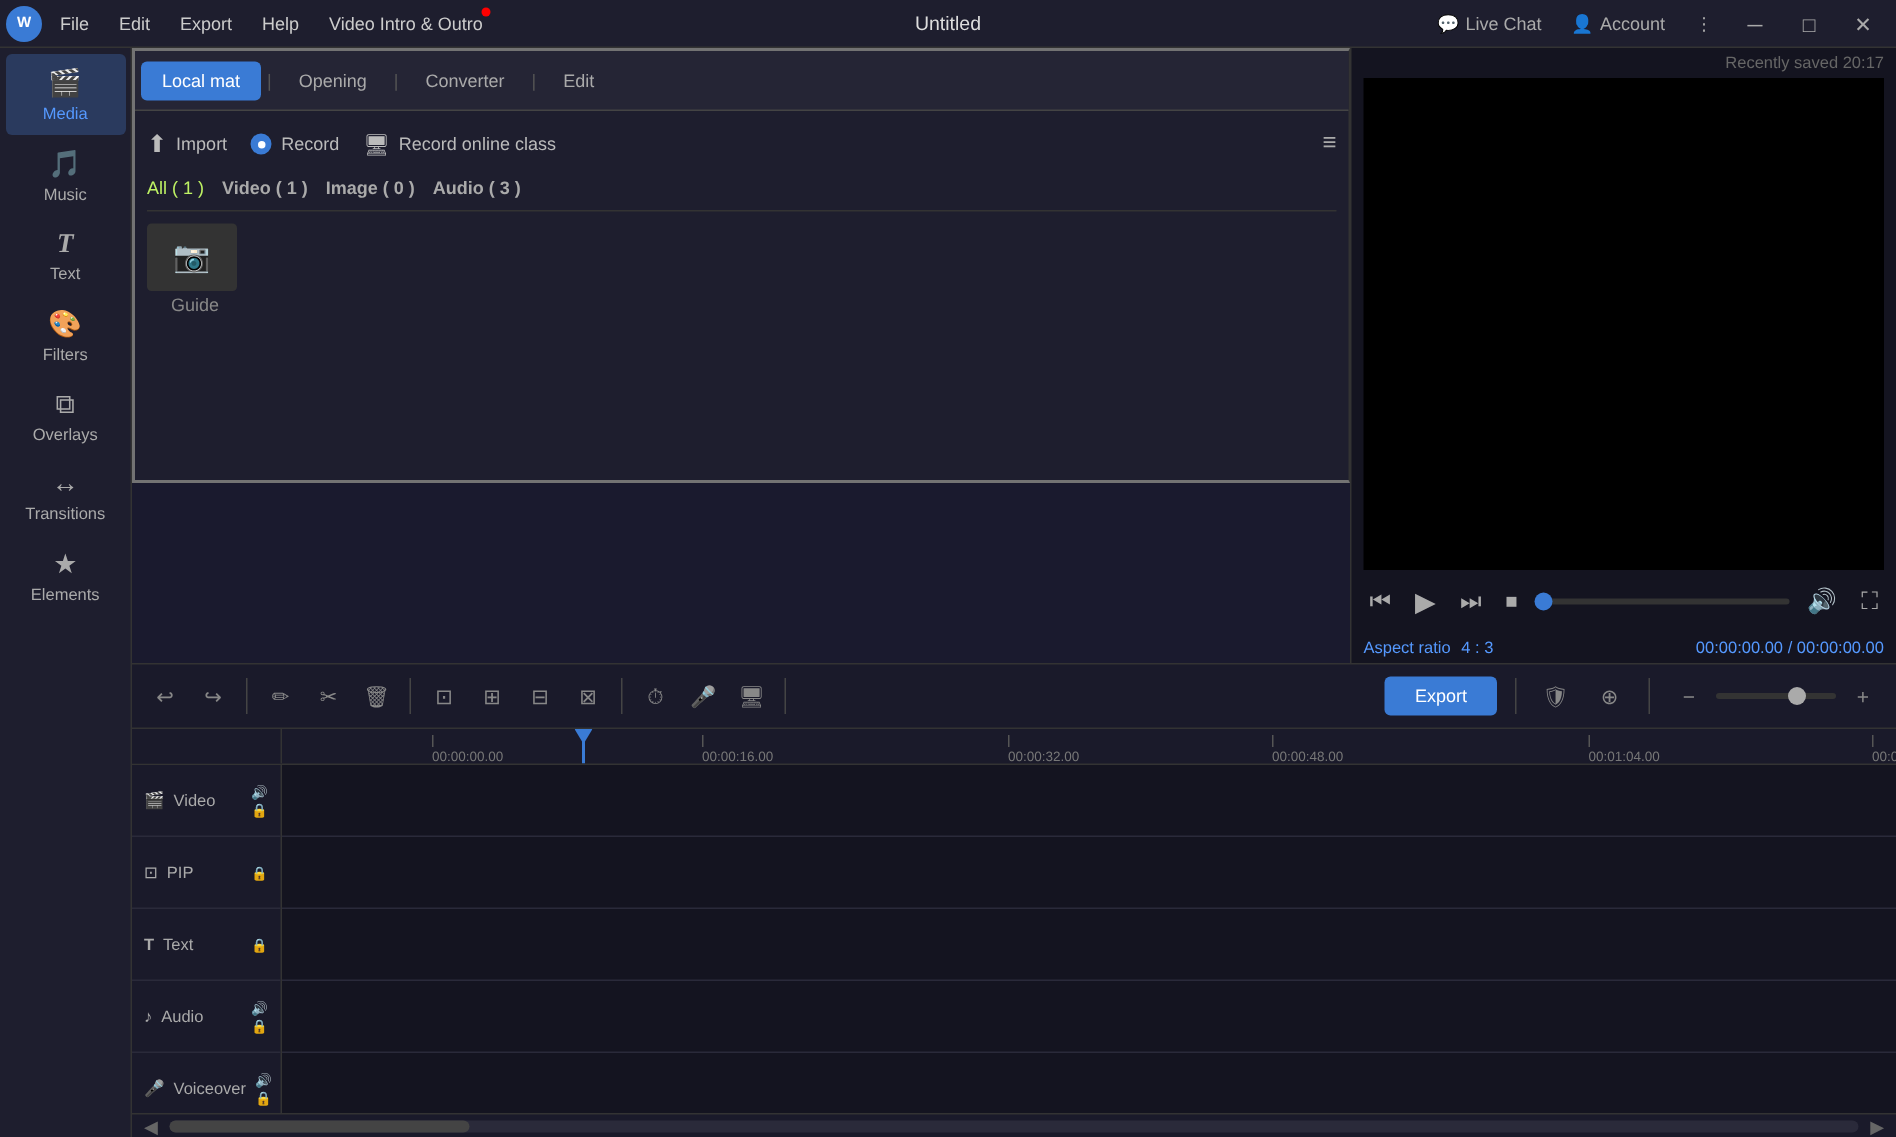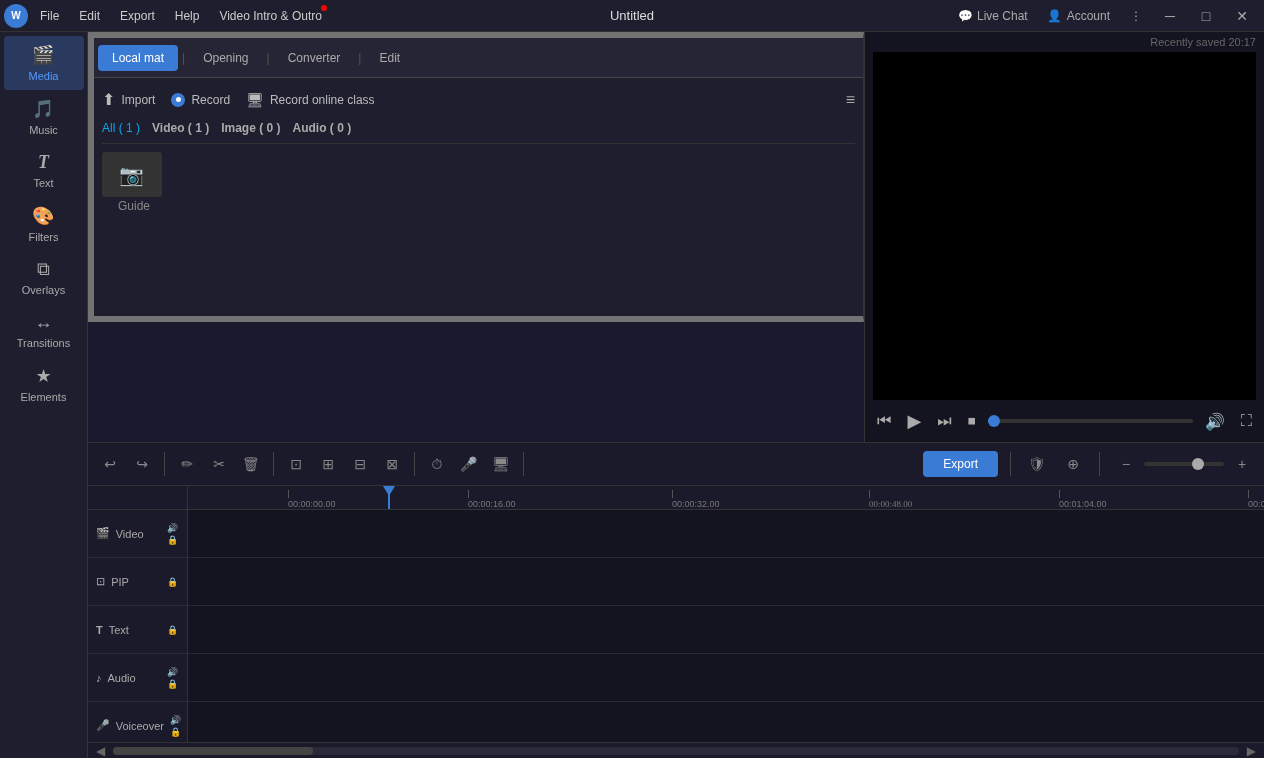--- a/index.html
+++ b/index.html
@@ -34,52 +34,52 @@
       cursor: pointer; border-radius: 4px; color: #aaa; font-size: 11px; text-align: center;
     }
     .sidebar-item.active { background: #2a3a5e; color: #5599ff; }
     .sidebar-icon { font-size: 18px; }
 
     
     #center-panel { flex: 1; display: flex; flex-direction: column; min-width: 0; }
 
     
     #media-panel {
-      background: #1e1e2e; border: 6px solid #737373; margin: 0; flex-shrink: 0;
+      background: #1e1e2e; border: 2px solid #737373; margin: 0; flex-shrink: 0;
       height: 290px;
     }
     
     #media-tabs { display: flex; align-items: center; height: 40px; background: #252535; border-bottom: 1px solid #444; padding: 0 4px; gap: 2px; }
     .media-tab {
       padding: 6px 14px; border-radius: 4px; cursor: pointer; font-size: 12px; color: #aaa;
     }
     .media-tab.active { background: #3a7bd5; color: white; font-weight: 500; }
     .tab-separator { color: #555; padding: 0 2px; }
 
     
     #media-content { padding: 8px; }
     #media-toolbar { display: flex; align-items: center; gap: 16px; padding: 4px 0 8px 0; position: relative; }
     .media-action { display: flex; align-items: center; gap: 6px; color: #bbb; cursor: pointer; font-size: 12px; }
     .media-action .radio-dot { width: 14px; height: 14px; border-radius: 50%; background: #555; border: 2px solid #777; display: flex; align-items: center; justify-content: center; }
     .media-action.selected .radio-dot { background: #3a7bd5; border-color: #3a7bd5; }
     .media-action.selected .radio-dot::after { content: ''; width: 5px; height: 5px; background: white; border-radius: 50%; }
     .menu-dots { position: absolute; right: 0; cursor: pointer; color: #aaa; font-size: 16px; }
 
     #filter-tabs { display: flex; gap: 12px; padding: 4px 0 8px 0; border-bottom: 1px solid #333; }
-    .filter-tab { color: #0ea5e9; cursor: pointer; font-size: 12px; }
+    .filter-tab { color: #bef264; cursor: pointer; font-size: 12px; }
     .filter-tab:not(.selected) { color: #aaa; font-weight: bold; }
 
     #media-items { padding: 8px 0; display: flex; flex-wrap: wrap; gap: 8px; }
     .media-item-thumb { width: 60px; height: 45px; background: #333; border-radius: 3px; display: flex; align-items: center; justify-content: center; cursor: pointer; flex-direction: column; gap: 2px; }
     .media-item-label { font-size: 10px; color: #888; text-align: center; margin-top: 2px; }
     .guide-label { font-size: 12px; color: #888; margin-left: 4px; }
 
     
     #preview-panel {
-      width: 400px; flex-shrink: 0; background: #141420; display: flex; flex-direction: column;
+      width: 364px; flex-shrink: 0; background: #141420; display: flex; flex-direction: column;
       border-left: 1px solid #333;
     }
     #preview-header { padding: 4px 8px; display: flex; justify-content: flex-end; font-size: 11px; color: #888; }
     #preview-canvas { flex: 1; background: #000; margin: 0 8px; }
     #preview-controls {
       padding: 8px; display: flex; align-items: center; gap: 8px;
     }
     .ctrl-btn { background: none; border: none; color: #aaa; cursor: pointer; font-size: 16px; padding: 2px 4px; }
     #preview-seek { flex: 1; height: 4px; background: #333; border-radius: 2px; position: relative; cursor: pointer; }
     #preview-seek-fill { width: 3%; height: 100%; background: #3a7bd5; border-radius: 2px; }
@@ -227,21 +227,21 @@
               <span style="font-size:14px;">🖥</span>
               <span>Record online class</span>
             </div>
             <span class="menu-dots">≡</span>
           </div>
 
           <div id="filter-tabs">
             <span class="filter-tab selected">All ( 1 )</span>
             <span class="filter-tab">Video ( 1 )</span>
             <span class="filter-tab">Image ( 0 )</span>
-            <span class="filter-tab">Audio ( 0 )</span>
+            <span class="filter-tab">Audio ( 3 )</span>
           </div>
 
           <div id="media-items">
             <div>
               <div class="media-item-thumb">
                 <span style="font-size:20px;color:#555;">📷</span>
               </div>
               <div class="media-item-label guide-label">Guide</div>
             </div>
           </div>
@@ -258,20 +258,31 @@
           <button class="ctrl-btn">⏮</button>
           <button class="ctrl-btn" style="font-size:18px;">▶</button>
           <button class="ctrl-btn">⏭</button>
           <button class="ctrl-btn">⏹</button>
           <div id="preview-seek">
             <div id="preview-seek-fill"></div>
             <div id="preview-seek-thumb"></div>
           </div>
           <button class="ctrl-btn">🔊</button>
           <button class="ctrl-btn">⛶</button>
+        </div>
+        <div id="preview-footer">
+          <div id="aspect-ratio">
+            <span>Aspect ratio</span>
+            <span style="margin-left:4px;">4 : 3</span>
+          </div>
+          <div id="time-display">
+            <span>00:00:00.00</span>
+            <span> / </span>
+            <span>00:00:00.00</span>
+          </div>
         </div>
       </div>
     </div>
 
     <div id="toolbar">
       <button class="tool-btn">↩</button>
       <button class="tool-btn">↪</button>
       <div class="tool-separator"></div>
       <button class="tool-btn">✏</button>
       <button class="tool-btn">✂</button>
@@ -314,21 +325,21 @@
             <span class="ruler-mark-label">00:00:00.00</span>
           </div>
           <div class="ruler-mark" style="left:180px;">
             <div class="ruler-mark-line"></div>
             <span class="ruler-mark-label">00:00:16.00</span>
           </div>
           <div class="ruler-mark" style="left:384px;">
             <div class="ruler-mark-line"></div>
             <span class="ruler-mark-label">00:00:32.00</span>
           </div>
-          <div class="ruler-mark" style="left:581px;font-family:Liberation Serif, serif;">
+          <div class="ruler-mark" style="left:560px;">
             <div class="ruler-mark-line"></div>
             <span class="ruler-mark-label">00:00:48.00</span>
           </div>
           <div class="ruler-mark" style="left:771px;">
             <div class="ruler-mark-line"></div>
             <span class="ruler-mark-label">00:01:04.00</span>
           </div>
           <div class="ruler-mark" style="left:960px;">
             <div class="ruler-mark-line"></div>
             <span class="ruler-mark-label">00:01:20.00</span>

